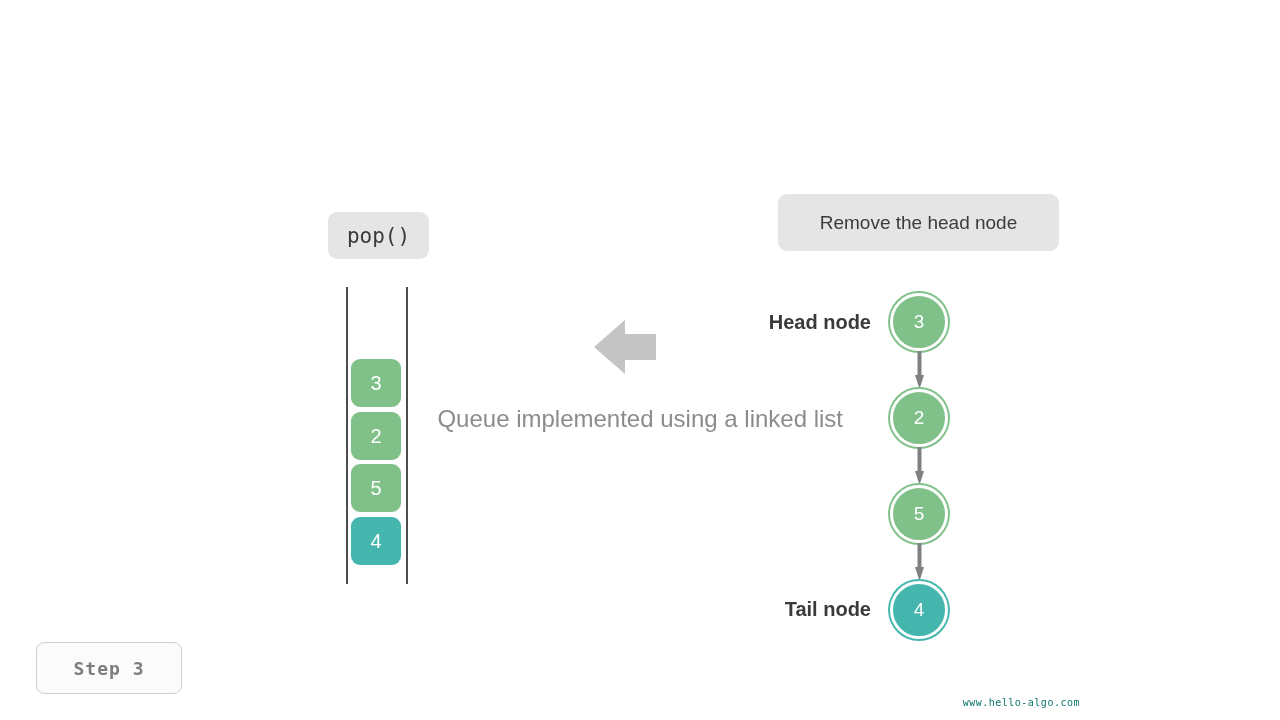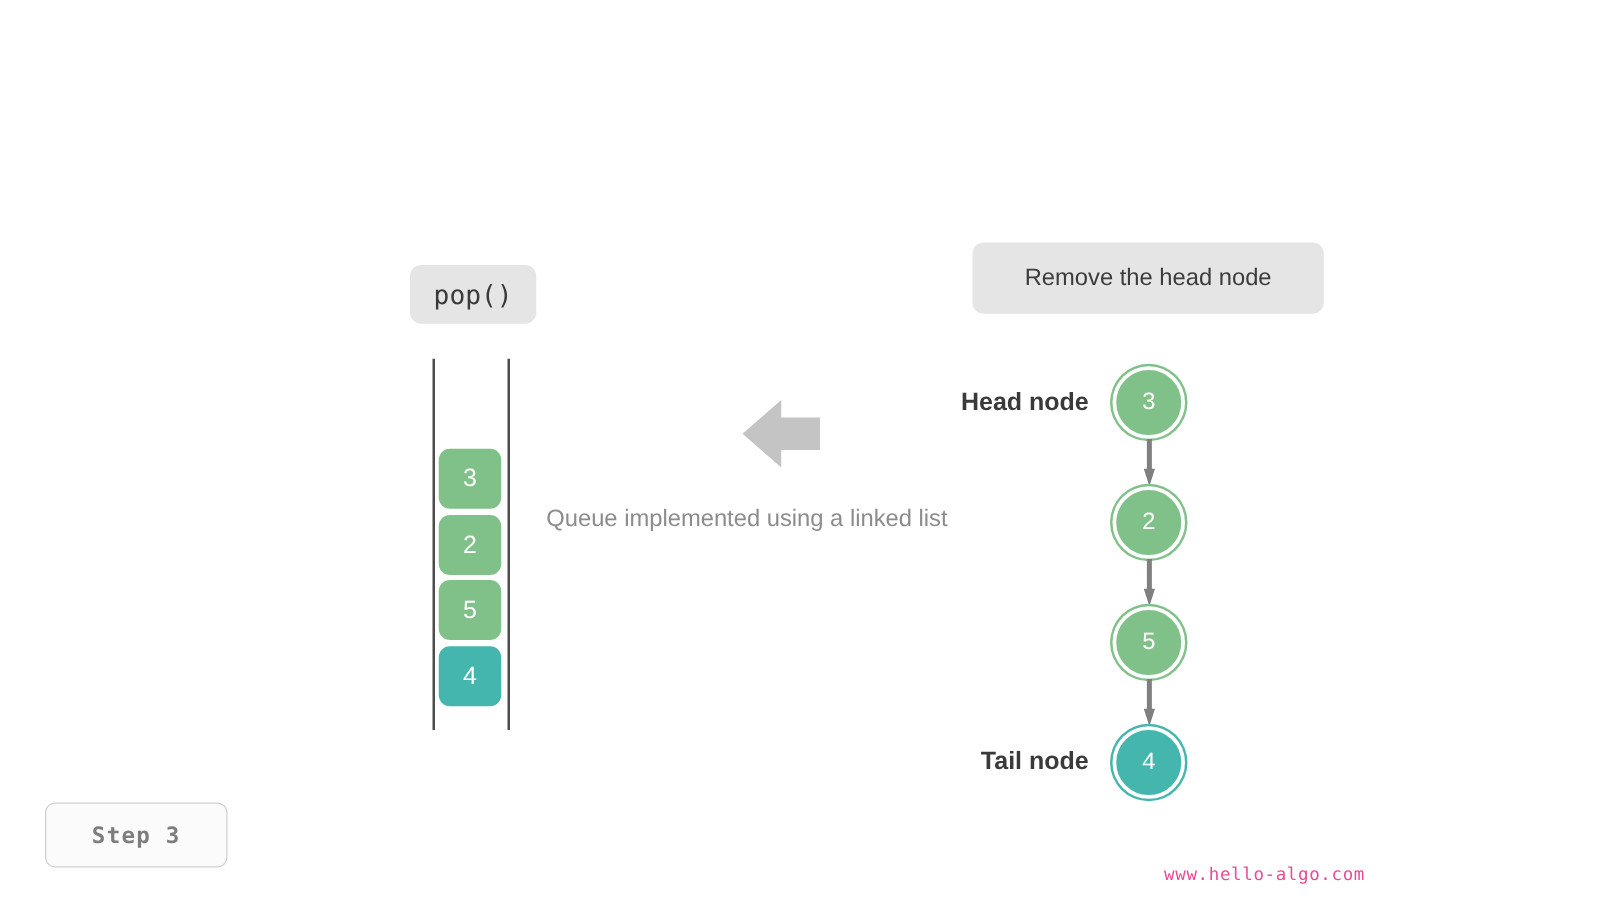--- a/index.html
+++ b/index.html
@@ -7,21 +7,20 @@
     padding: 0;
     background: #ffffff;
   }
   #canvas {
     position: relative;
     width: 1102px;
     height: 720px;
     background: #ffffff;
     overflow: hidden;
     font-family: "Liberation Sans", sans-serif;
-    padding-left: 12px;
     -webkit-font-smoothing: antialiased;
   }
 
   
   .pill {
     position: absolute;
     background: #e5e5e5;
     border-radius: 9px;
     display: flex;
     align-items: center;
@@ -66,22 +65,22 @@
     color: #7d7d7d;
     letter-spacing: 1px;
   }
 
   
   #watermark {
     position: absolute;
     right: 22px;
     bottom: 12px;
     font-family: "DejaVu Sans Mono", "Liberation Mono", monospace;
-    font-size: 14px;
-    color: #ec4899;
+    font-size: 10px;
+    color: #0f766e;
     letter-spacing: 0.5px;
   }
 
   
   #queue-column {
     position: absolute;
     left: 346px;
     top: 287px;
     width: 62px;
     height: 297px;
@@ -110,22 +109,22 @@
   }
   .qbox.green { background: #80c189; }
   .qbox.teal  { background: #44b6ae; }
 
   
   #caption {
     position: absolute;
     left: 437px;
     top: 405px;
     width: 406px;
-    text-align: left;
-    font-size: 19px;
+    text-align: right;
+    font-size: 24px;
     color: #8c8c8c;
     white-space: nowrap;
   }
 
   
   #block-arrow {
     position: absolute;
     left: 594px;
     top: 320px;
     width: 62px;

